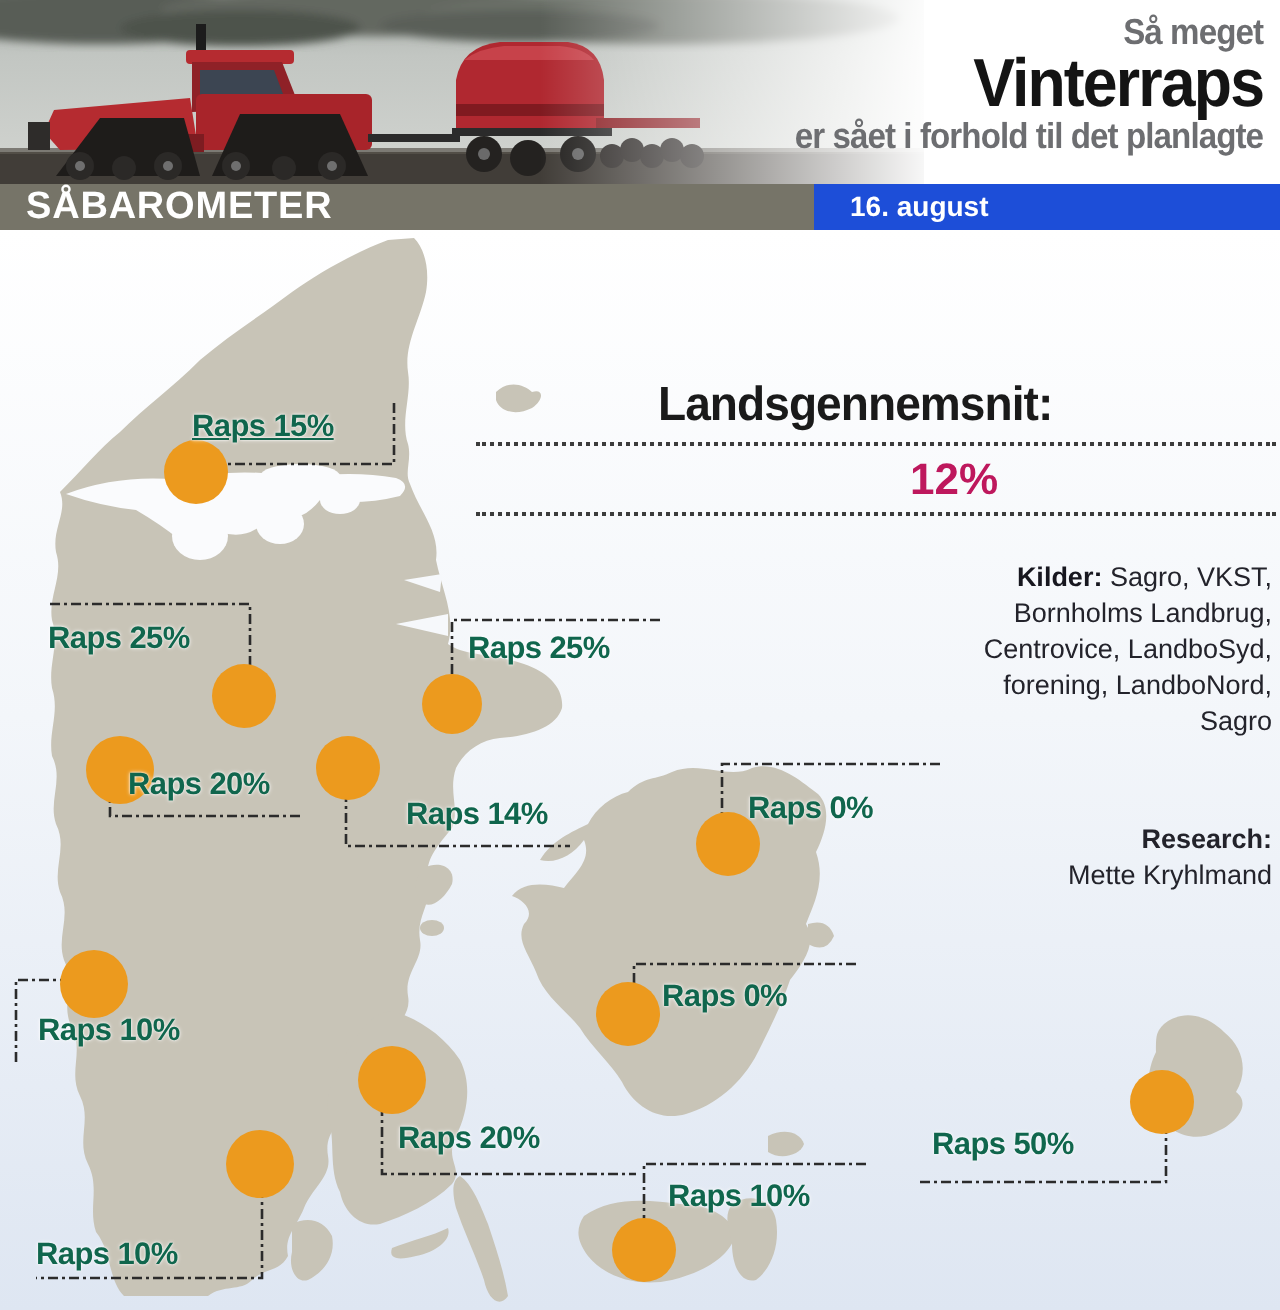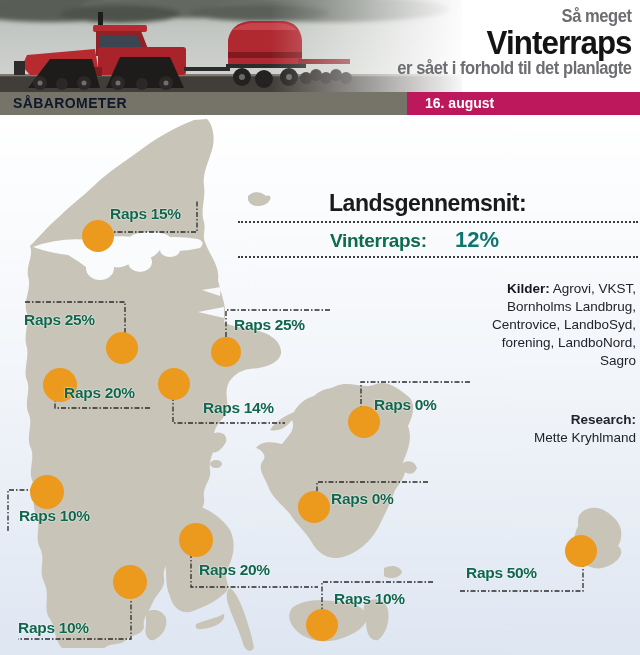--- a/index.html
+++ b/index.html
@@ -7,35 +7,35 @@
          font-family:"Liberation Sans",sans-serif;}
   
   .photo{position:absolute;left:0;top:0;width:640px;height:92px;}
   
   .titleblock{position:absolute;right:8px;top:6px;text-align:right;transform:scaleX(.92);transform-origin:right top;}
   .kicker{font-size:18px;font-weight:bold;color:#6d6e71;line-height:20px;letter-spacing:-.5px;}
   .bigtitle{font-size:34px;font-weight:bold;color:#141414;line-height:32px;letter-spacing:-1px;}
   .subtitle{font-size:18px;font-weight:bold;color:#6d6e71;line-height:21px;letter-spacing:-.5px;}
   
   .bar-gray{position:absolute;left:0;top:92px;width:407px;height:23px;background:#767468;
-            color:#0f172a;font-weight:bold;font-size:14px;line-height:23px;padding-left:13px;box-sizing:border-box;letter-spacing:.4px;}
-  .bar-blue{position:absolute;left:407px;top:92px;width:233px;height:23px;background:#be185d;
+            color:#ffffff;font-weight:bold;font-size:19px;line-height:23px;padding-left:13px;box-sizing:border-box;letter-spacing:.4px;}
+  .bar-blue{position:absolute;left:407px;top:92px;width:233px;height:23px;background:#1d4ed8;
             color:#fff;font-weight:bold;font-size:14px;line-height:23px;padding-left:18px;box-sizing:border-box;}
   
   .map-svg{position:absolute;left:0;top:115px;width:640px;height:540px;}
   .map-topline{position:absolute;left:0;top:115px;width:640px;height:1px;background:#e3e3e3;}
   .map-leftborder{position:absolute;left:1px;top:118px;height:535px;width:0;border-left:1px dashed #9a9a9a;}
   .region-label{position:absolute;white-space:nowrap;font-weight:bold;font-size:15.5px;letter-spacing:-.3px;
                 color:#10664d;text-shadow:0 0 2px rgba(255,255,255,.85),0 0 1px rgba(255,255,255,.9);}
   
   .avg-heading{position:absolute;left:329px;top:189px;font-size:24px;font-weight:bold;color:#1a1a1a;letter-spacing:-.5px;transform:scaleX(.96);transform-origin:left top;}
   .avg-line{position:absolute;height:0;border-top:2px dotted #3c3c3c;width:400px;left:238px;}
   .avg-line1{top:221px;} .avg-line2{top:256px;}
   .avg-crop{position:absolute;left:330px;top:230px;font-size:19px;font-weight:bold;color:#0d6b4e;letter-spacing:-.3px;}
-  .avg-value{position:absolute;left:455px;top:227px;font-size:22px;font-weight:bold;color:#0f766e;}
+  .avg-value{position:absolute;left:455px;top:227px;font-size:22px;font-weight:bold;color:#be185d;}
   
   .sources{position:absolute;right:4px;top:280px;width:232px;text-align:right;
            font-size:13.5px;line-height:18px;color:#23232b;}
   .sources b{font-weight:bold;color:#17171f;}
   .research{position:absolute;right:4px;top:411px;width:232px;text-align:right;
             font-size:13.5px;line-height:18px;color:#23232b;}
 </style>
 </head>
 <body>
 
@@ -230,42 +230,41 @@
         <circle cx="314" cy="507" r="16" fill="#ec9a1e"></circle>
         <circle cx="47" cy="492" r="17" fill="#ec9a1e"></circle>
         <circle cx="196" cy="540" r="17" fill="#ec9a1e"></circle>
         <circle cx="130" cy="582" r="17" fill="#ec9a1e"></circle>
         <circle cx="322" cy="625" r="16" fill="#ec9a1e"></circle>
         <circle cx="581" cy="551" r="16" fill="#ec9a1e"></circle>
       </g>
   </svg>
 
   <div id="marker-labels">
-      <div class="region-label" style="left: 110px; top: 205px;">Raps 15%</div>
+      <div class="region-label" style="left: 96px; top: 205px; text-decoration: underline;">Raps 15%</div>
       <div class="region-label" style="left: 24px; top: 311px;">Raps 25%</div>
       <div class="region-label" style="left: 64px; top: 384px;">Raps 20%</div>
       <div class="region-label" style="left: 203px; top: 399px;">Raps 14%</div>
       <div class="region-label" style="left: 234px; top: 316px;">Raps 25%</div>
       <div class="region-label" style="left: 374px; top: 396px;">Raps 0%</div>
       <div class="region-label" style="left: 331px; top: 490px;">Raps 0%</div>
       <div class="region-label" style="left: 19px; top: 507px;">Raps 10%</div>
       <div class="region-label" style="left: 199px; top: 561px;">Raps 20%</div>
       <div class="region-label" style="left: 18px; top: 619px;">Raps 10%</div>
       <div class="region-label" style="left: 334px; top: 590px;">Raps 10%</div>
       <div class="region-label" style="left: 466px; top: 564px;">Raps 50%</div>
     </div>
 
   <div class="avg-heading">Landsgennemsnit:</div>
   <div class="avg-line avg-line1"></div>
-  <div class="avg-crop">Vinterraps:</div>
   <div class="avg-value">12%</div>
   <div class="avg-line avg-line2"></div>
 
   <div class="sources">
-    <b>Kilder:</b><span> Agrovi, VKST,</span>
+    <b>Kilder:</b><span> Sagro, VKST,</span>
     <div>Bornholms Landbrug,</div>
     <div>Centrovice, LandboSyd,</div>
     <div>forening, LandboNord,</div>
     <div>Sagro</div>
   </div>
   <div class="research">
     <b>Research:</b><br>
     <span>Mette Kryhlmand</span>
   </div>
 

